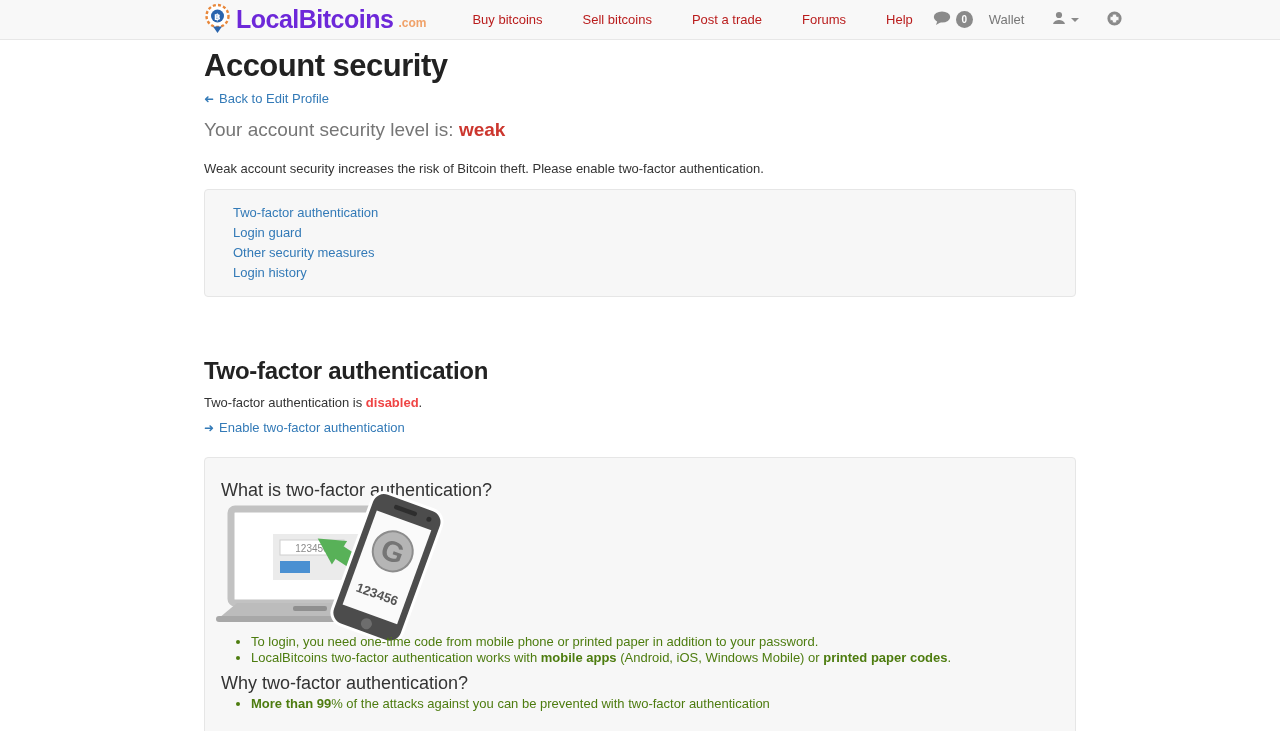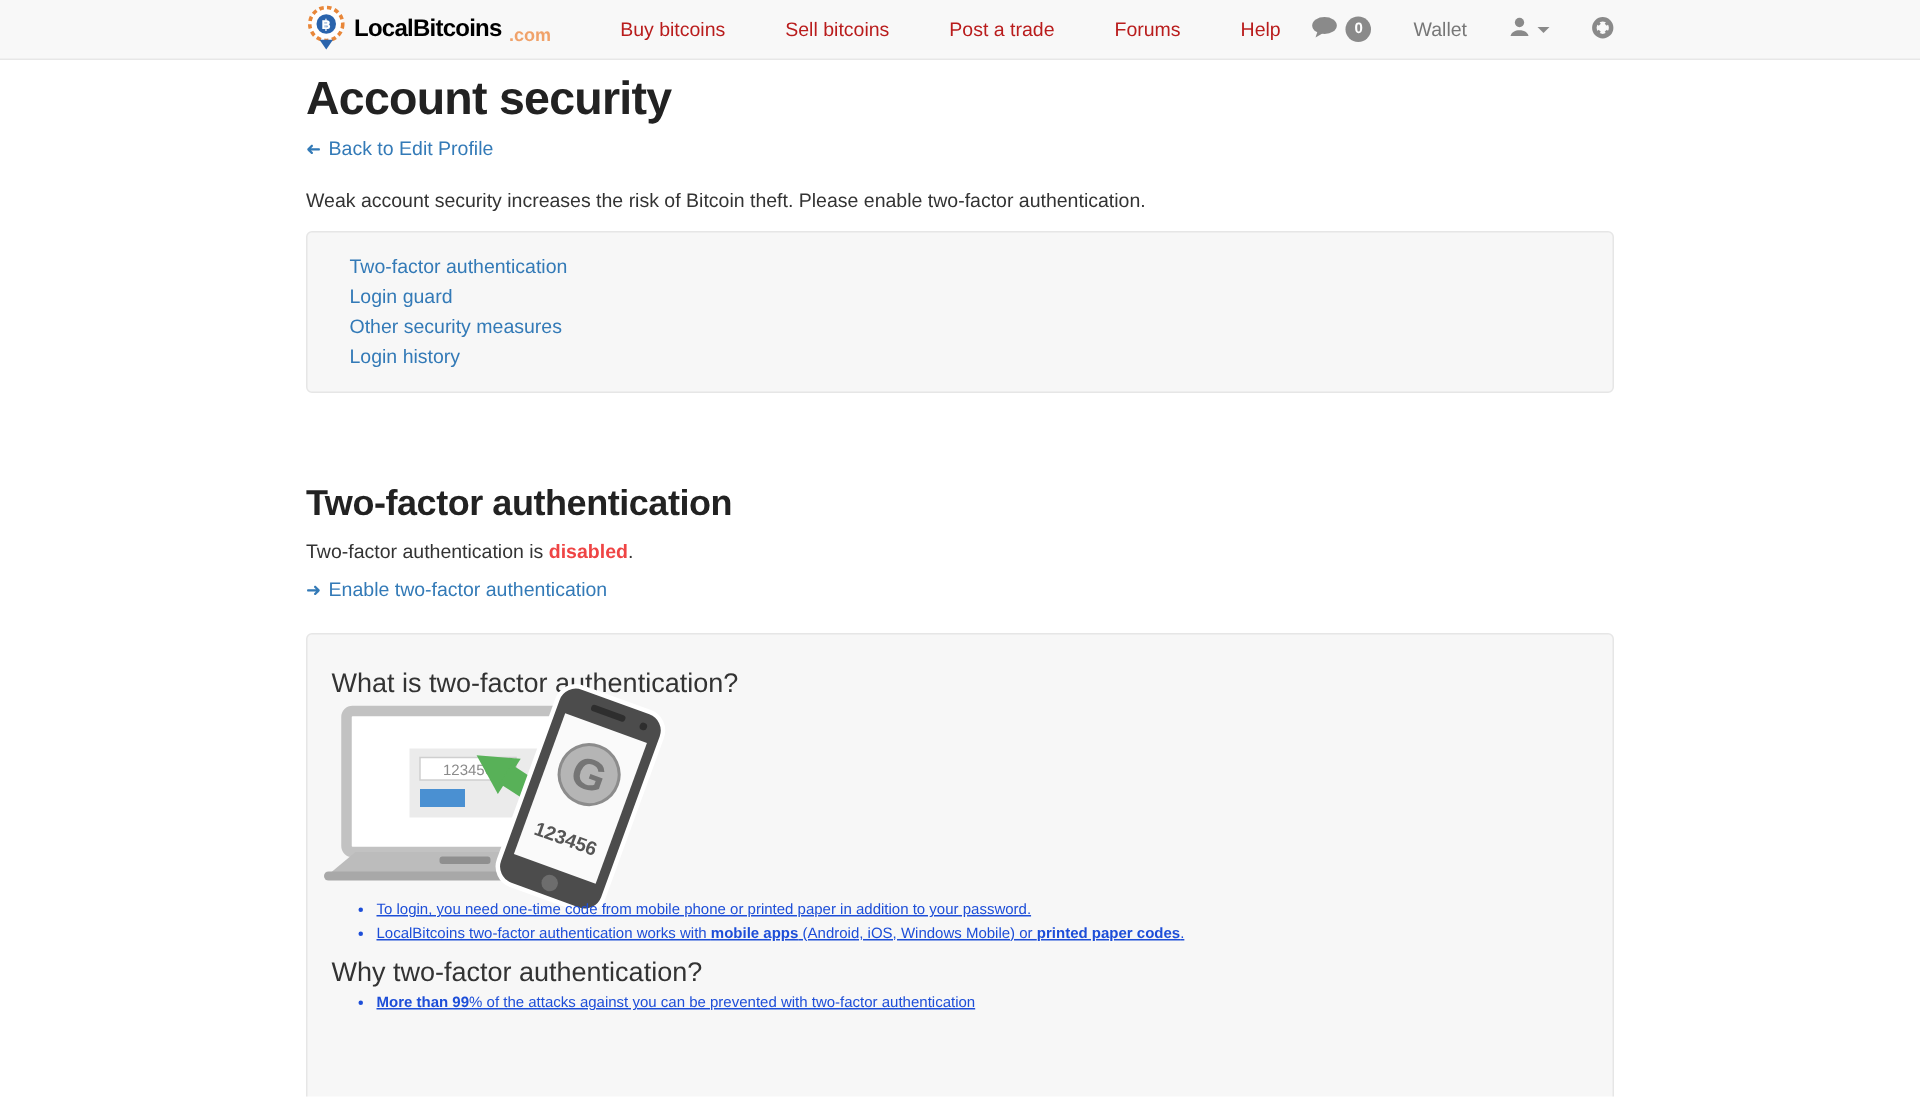--- a/index.html
+++ b/index.html
@@ -25,21 +25,21 @@
     display: flex;
     align-items: center;
   }
   .brand {
     display: flex;
     align-items: center;
     gap: 5px;
     margin-right: 26px;
     cursor: pointer;
   }
-  .brand-name { color: #000000; font-size: 16px; font-weight: 600; letter-spacing: -0.5px; }
+  .brand-name { color: #6d28d9; font-size: 25px; font-weight: 600; letter-spacing: -0.5px; }
   .brand-tld { color: #f0a26a; font-size: 12px; font-weight: 600; margin-top: 6px; }
   .nav-links { display: flex; align-items: center; }
   .nav-link {
     color: #b91c1c;
     font-size: 13px;
     padding: 0 20px;
     cursor: pointer;
     white-space: nowrap;
   }
   .nav-right {
@@ -52,21 +52,21 @@
     display: inline-flex;
     align-items: center;
     justify-content: center;
     width: 17px; height: 17px;
     border-radius: 50%;
     background: #8a8a8a;
     color: #ffffff;
     font-size: 10px;
     font-weight: bold;
   }
-  .wallet-link { color: #777777; font-size: 13px; margin-left: 28px; cursor: pointer; }
+  .wallet-link { color: #777777; font-size: 13px; margin-left: 16px; cursor: pointer; }
   .user-group { display: flex; align-items: center; gap: 5px; margin-left: 28px; cursor: pointer; }
   .caret {
     width: 0; height: 0;
     border-left: 4px solid transparent;
     border-right: 4px solid transparent;
     border-top: 4px solid #8a8a8a;
   }
   .support-group { margin-left: 28px; cursor: pointer; display: flex; align-items: center; }
 
   
@@ -138,21 +138,21 @@
     font-weight: 400;
     color: #333333;
     margin-top: 6px;
   }
   .illustration { margin: 4px 0 0 2px; }
   .info-box ul {
     list-style: disc;
     margin: 2px 0 6px 0;
     padding-left: 30px;
   }
-  .info-box li { font-size: 10px; line-height: 15.5px; color: #1d4ed8; text-decoration: underline; }
+  .info-box li { font-size: 13px; line-height: 15.5px; color: #4d7c0f; }
   .why-heading { margin-top: 8px; }
 </style>
 </head>
 <body>
 
 <div class="navbar">
   <div class="navbar-inner">
     <div class="brand">
       <span>
         <svg width="27" height="31" viewBox="0 0 27 31">
@@ -211,20 +211,23 @@
 
 <div class="container">
 
   <h1 class="page-title">Account security</h1>
 
   <a class="back-link">
     <span class="arrow-left">➜</span>
     <span>Back to Edit Profile</span>
   </a>
 
+  <div class="security-level">
+    <span>Your account security level is: </span><span class="level-value" style="color:#cc362e">weak</span>
+  </div>
 
   <p class="warning-text">Weak account security increases the risk of Bitcoin theft. Please enable two-factor authentication.</p>
 
   <div class="well quick-links-box">
     <a class="quick-link">Two-factor authentication</a>
     <a class="quick-link">Login guard</a>
     <a class="quick-link">Other security measures</a>
     <a class="quick-link">Login history</a>
   </div>
 

